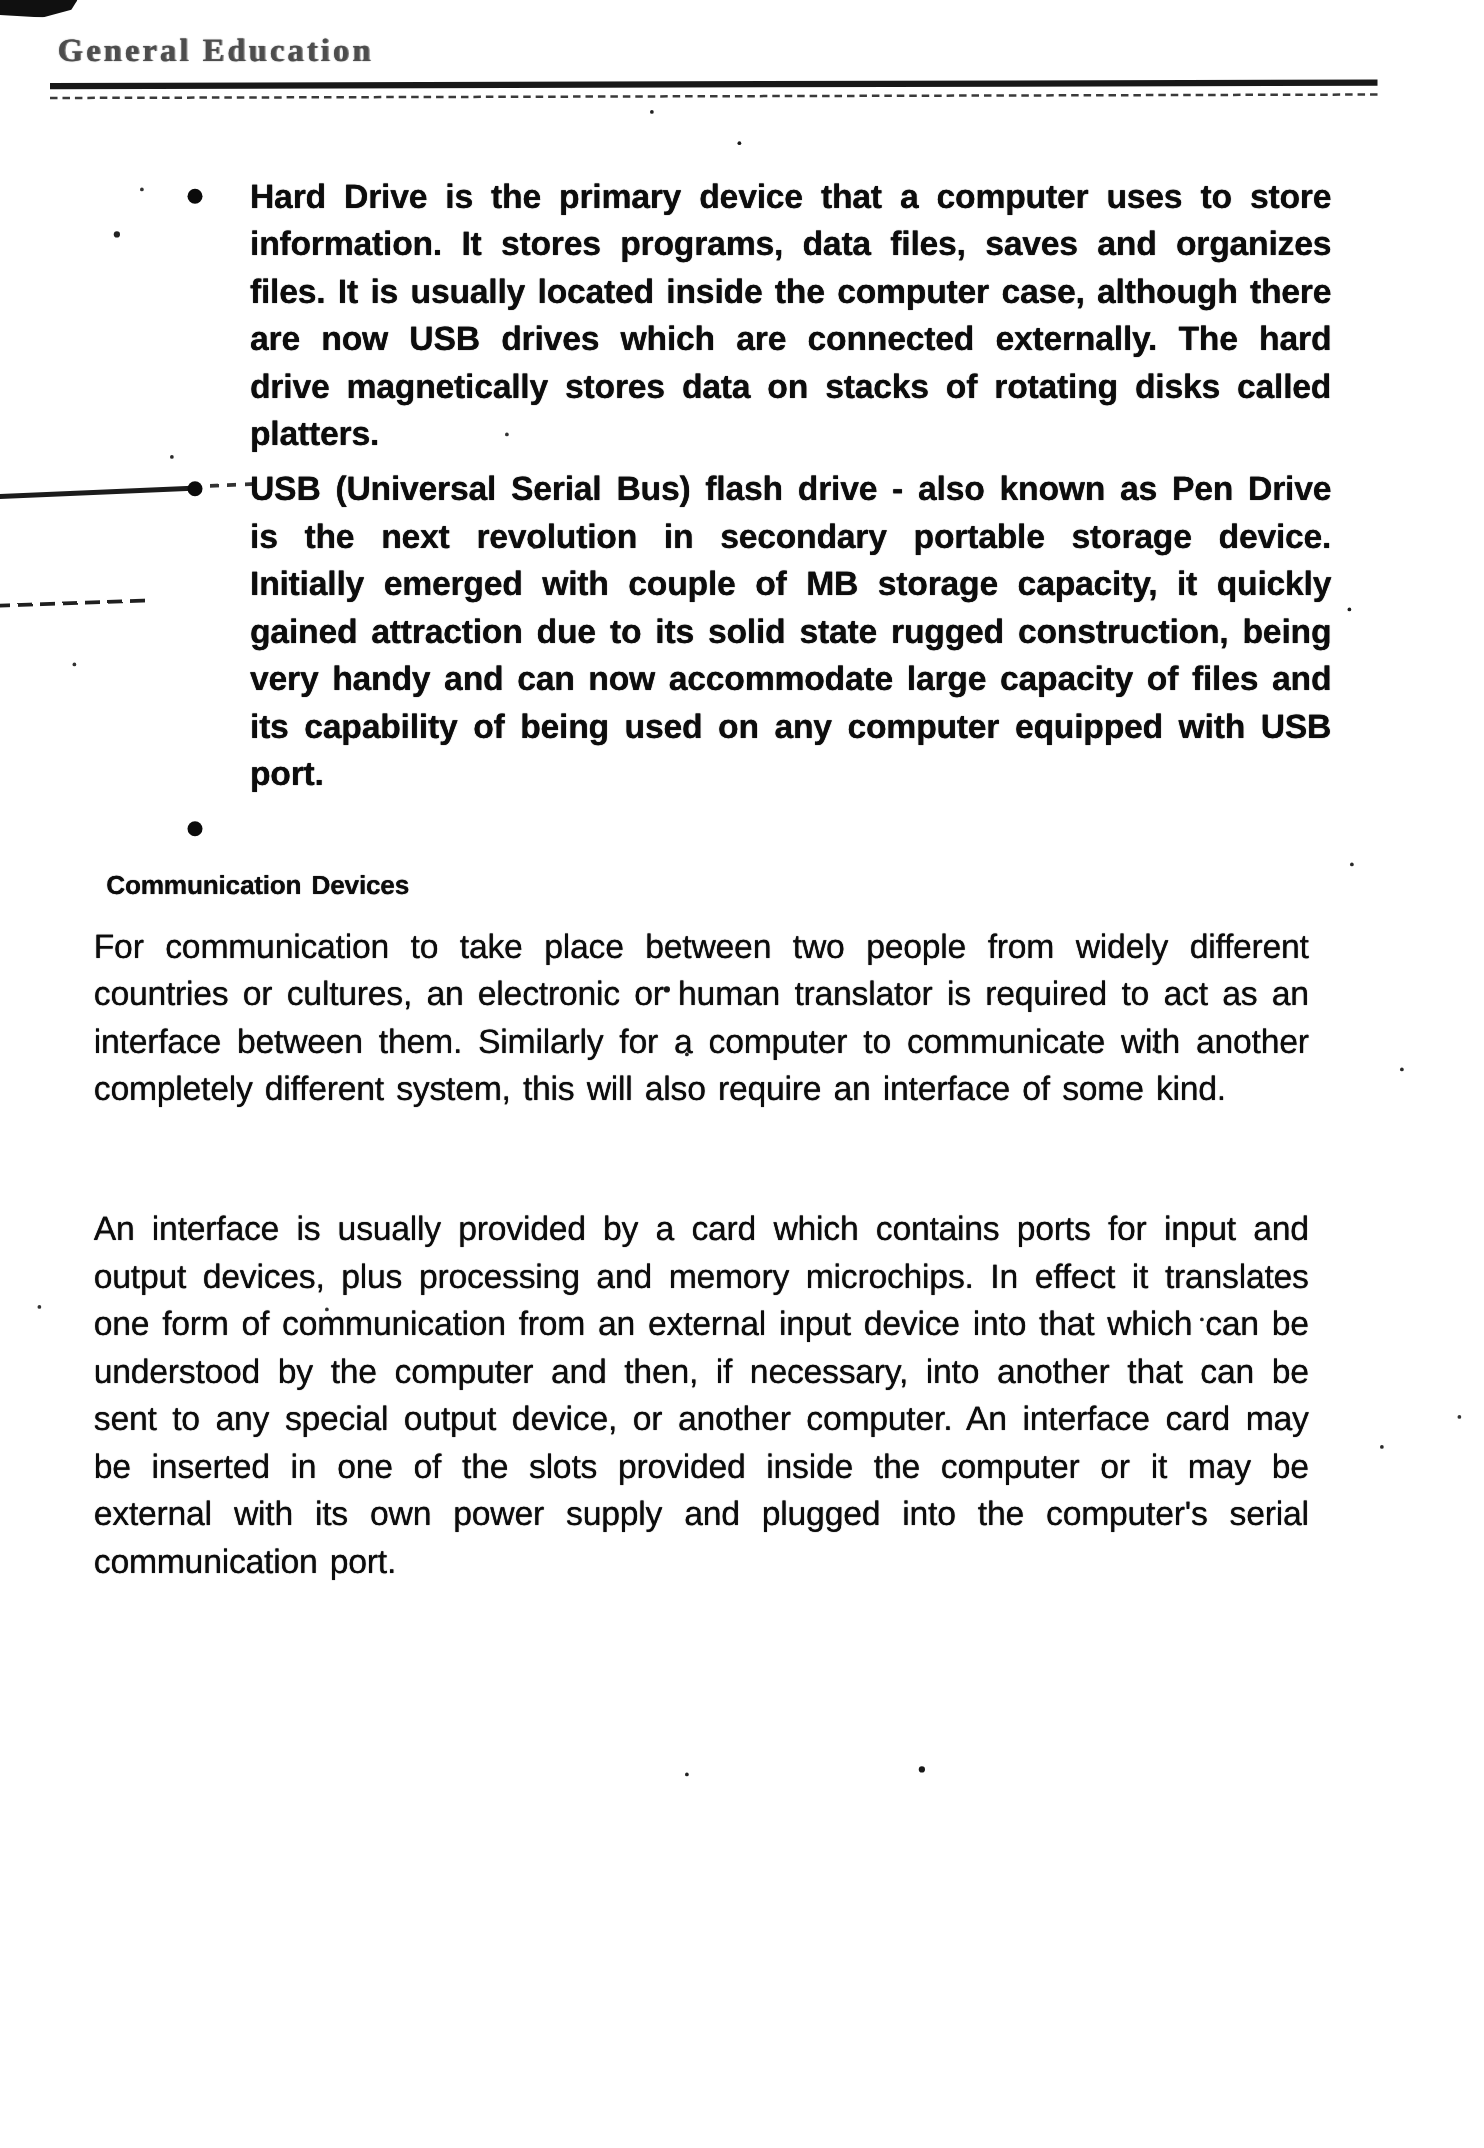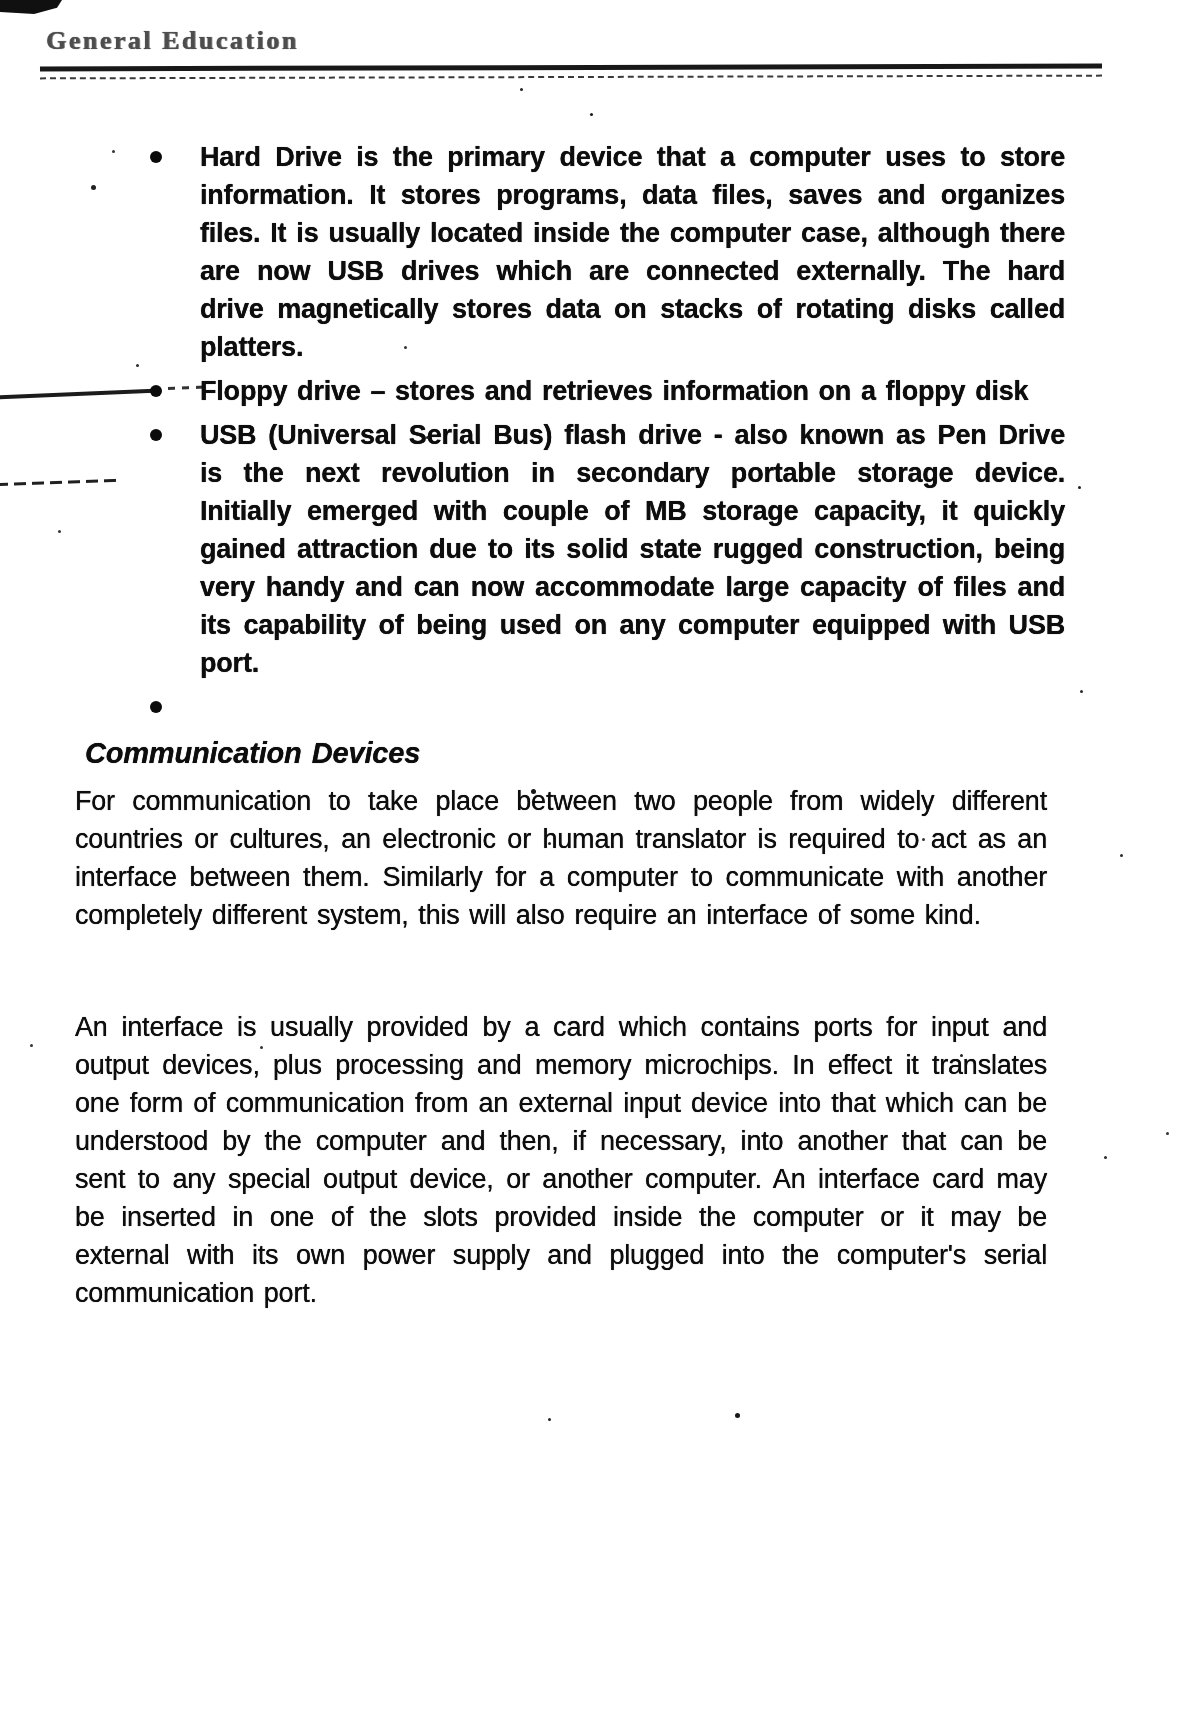--- a/index.html
+++ b/index.html
@@ -136,25 +136,24 @@
   .bullet {
     position: absolute;
     left: -50px;
     top: 13px;
     width: 12px;
     height: 12px;
     border-radius: 50%;
     background: #0b0b0b;
   }
   .section-heading {
-    font-size: 29px;
+    font-size: 21px;
     font-weight: 700;
     margin: 52px 0 10px 10px;
     letter-spacing: -0.2px;
-    font-style: italic;
   }
   .content p {
     margin: 0;
     text-align: justify;
   }
   .content p.para-2 {
     margin-top: 74px;
   }
 
   
@@ -193,24 +192,20 @@
 
   <div class="margin-mark mark1"></div>
   <div class="margin-mark mark2"></div>
 
   <div class="content">
 
     <ul class="device-list">
       <li>
         <span class="bullet"></span>
         <span>Hard Drive is the primary device that a computer uses to store information. It stores programs, data files, saves and organizes files. It is usually located inside the computer case, although there are now USB drives which are connected externally. The hard drive magnetically stores data on stacks of rotating disks called platters.</span>
-      </li>
-      <li>
-        <span class="bullet"></span>
-        <span>Floppy drive – stores and retrieves information on a floppy disk</span>
       </li>
       <li>
         <span class="bullet"></span>
         <span>USB (Universal Serial Bus) flash drive - also known as Pen Drive is the next revolution in secondary portable storage device. Initially emerged with couple of MB storage capacity, it quickly gained attraction due to its solid state rugged construction, being very handy and can now accommodate large capacity of files and its capability of being used on any computer equipped with USB port.</span>
       </li>
       <li>
         <span class="bullet"></span>
       </li>
     </ul>
 

